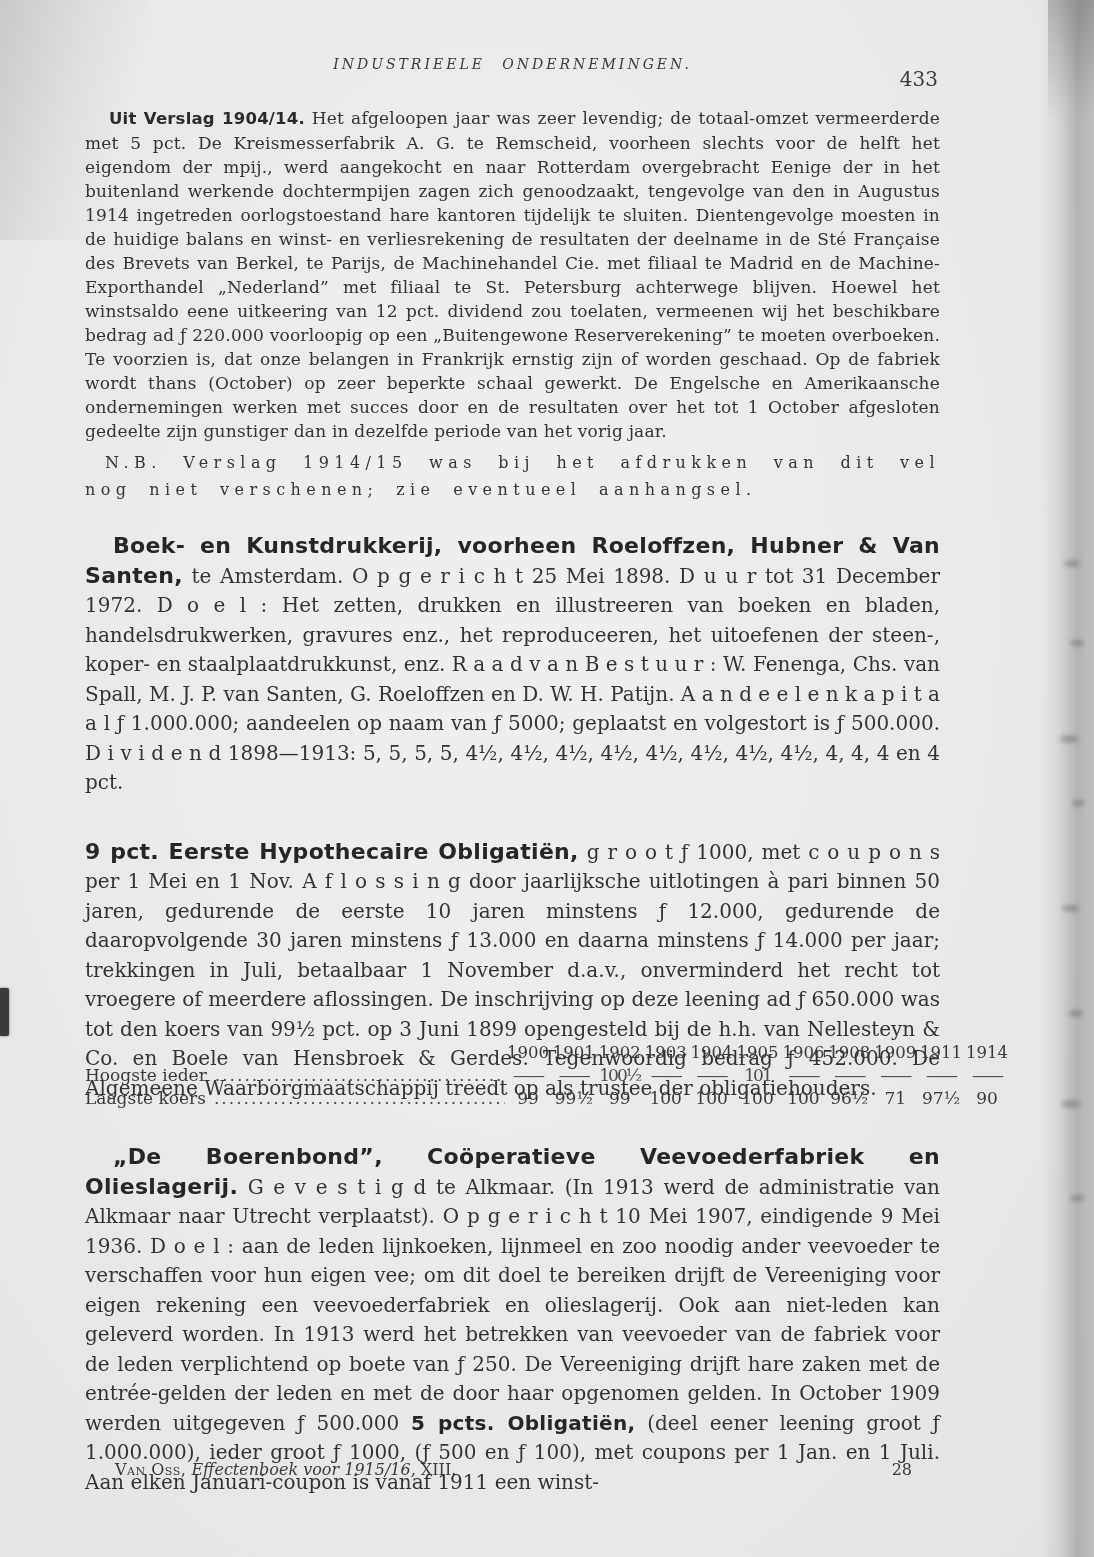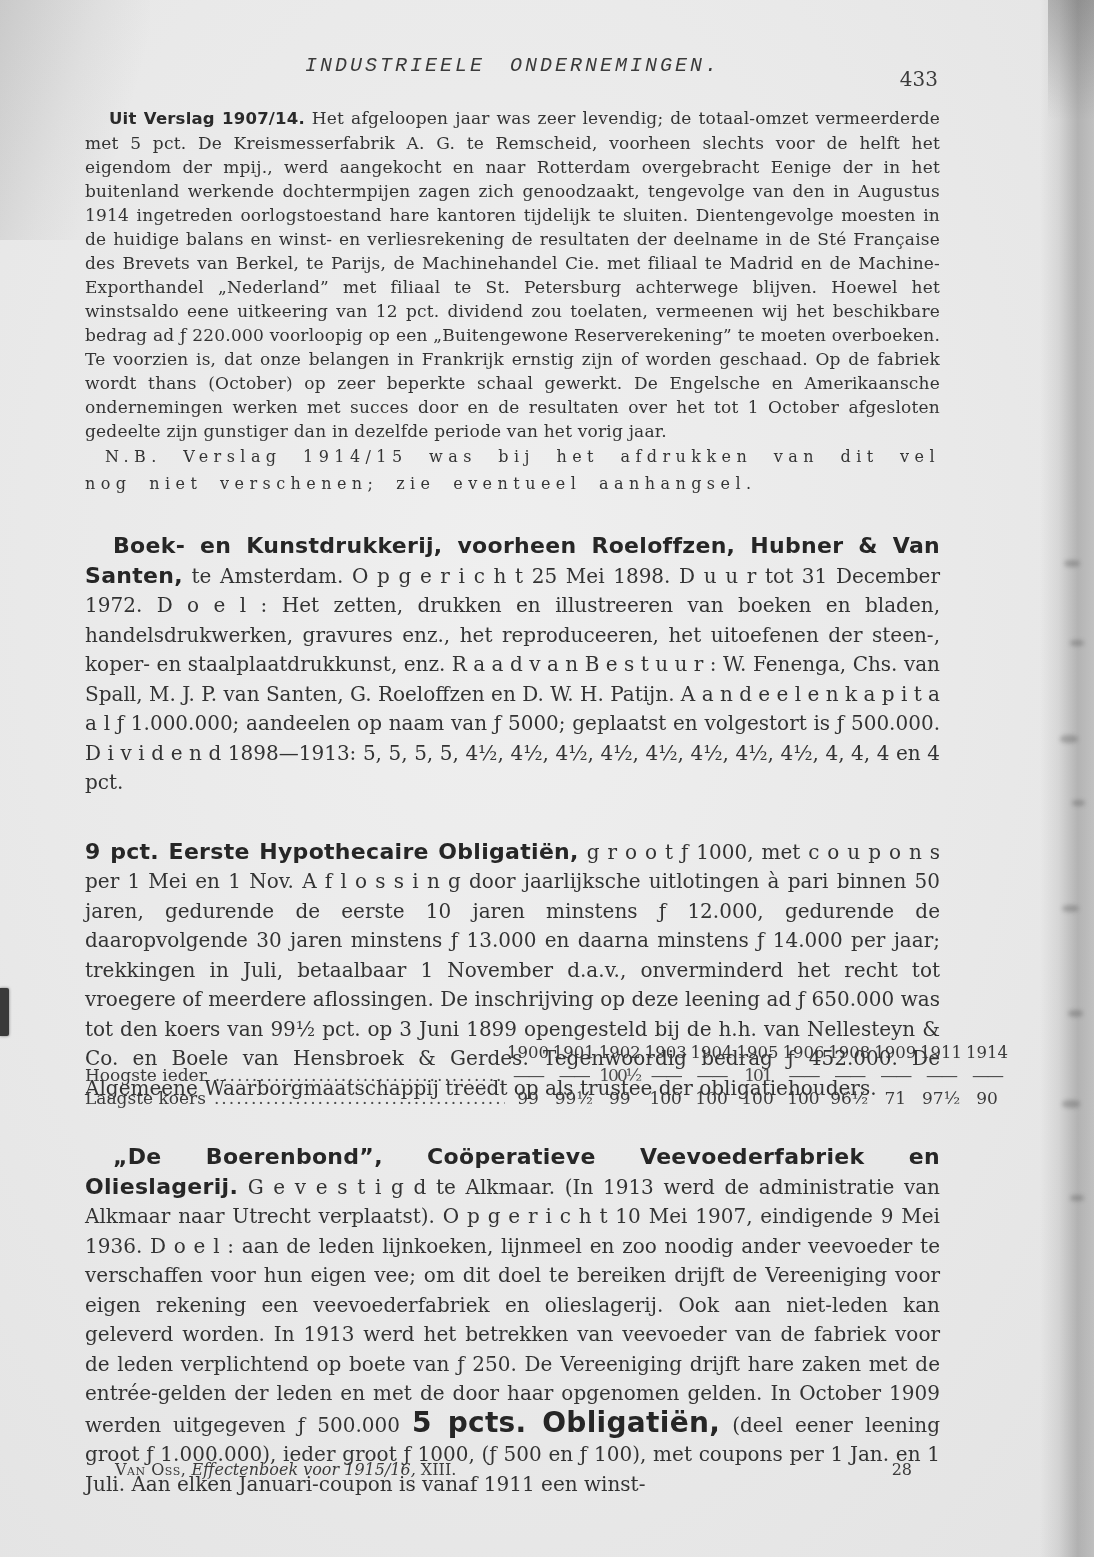--- a/index.html
+++ b/index.html
@@ -39,44 +39,44 @@
   .edge-mark {
     position:absolute; left:0; top:988px; width:9px; height:48px;
     background:#3a3a3a; box-shadow:0 0 3px rgba(0,0,0,0.5); border-radius:0 2px 2px 0;
   }
 
   
   .col { position:absolute; left:85px; width:855px; }
 
   .header { top:54px; text-align:center; height:34px; }
   .running-title {
-    font-style:italic; font-size:20px; letter-spacing:3px; word-spacing:10px; color:#3b3b3b;font-family:Liberation Mono, monospace;
+    font-style:italic; font-size:14px; letter-spacing:3px; word-spacing:10px; color:#3b3b3b;
   }
   .page-number { position:absolute; right:2px; top:13px; font-size:20px; color:#3b3b3b; }
 
   .report-block { top:106px; }
   .small-par {
     font-size:17px; line-height:24px; text-align:justify; text-indent:24px; color:#343434;
     letter-spacing:0.2px;
   }
   .lead-bold { font-family:"DejaVu Sans", sans-serif; font-weight:bold; font-size:16.5px; color:#2a2a2a; }
   .nb-par {
-    font-size:16px; line-height:27px; text-align:justify; text-indent:20px;
+    margin-top:6px; font-size:16px; line-height:27px; text-align:justify; text-indent:20px;
     letter-spacing:0.34em; word-spacing:0.45em; color:#343434;
   }
 
   .main-block { font-size:20px; line-height:29.5px; text-align:justify; color:#333; }
   .sec1-block { top:492px; }
   .main-par { text-indent:28px;margin-top:40px; }
   .main-par.flush { text-indent:0; }
   .runin {
     font-family:"DejaVu Sans", sans-serif; font-weight:bold; font-size:22px; line-height:1;
     letter-spacing:0.3px; color:#262626;
   }
-  .runin.inline { font-size:28px; }
+  .runin.inline { font-size:20px; }
 
   
   .koers-block { top:1041px; width:925px; font-size:17px; color:#3a3a3a; }
   .trow { display:flex; align-items:baseline; line-height:23px; }
   .rowhead { flex:0 0 420px; display:flex; align-items:baseline; overflow:hidden; }
   .rowlabel { white-space:nowrap; }
   .leader { flex:1; overflow:hidden; white-space:nowrap; letter-spacing:2px; color:#4a4a4a; padding:0 10px 0 8px; }
   .tcell { flex:1; text-align:center; white-space:nowrap; }
   .years .tcell { font-size:16.5px; }
   .dashrow .tcell { letter-spacing:-2px; color:#4a4a4a; }
@@ -109,21 +109,21 @@
   <div class="smudge s8"></div>
   <div class="edge-mark"></div>
 
   <div class="col header">
     <span class="running-title">INDUSTRIEELE ONDERNEMINGEN.</span>
     <span class="page-number">433</span>
   </div>
 
   <div class="col report-block">
     <p class="small-par">
-      <span class="lead-bold">Uit Verslag 1907/14.</span>
+      <span class="lead-bold">Uit Verslag 1904/14.</span>
       <span>Het afgeloopen jaar was zeer levendig; de totaal-omzet vermeerderde met 5 pct. De Kreismesserfabrik A. G. te Remscheid, voorheen slechts voor de helft het eigendom der mpij., werd aangekocht en naar Rotterdam overgebracht Eenige der in het buitenland werkende dochtermpijen zagen zich genoodzaakt, tengevolge van den in Augustus 1914 ingetreden oorlogstoestand hare kantoren tijdelijk te sluiten. Dientengevolge moesten in de huidige balans en winst- en verliesrekening de resultaten der deelname in de Sté Française des Brevets van Berkel, te Parijs, de Machinehandel Cie. met filiaal te Madrid en de Machine-Exporthandel „Nederland” met filiaal te St. Petersburg achterwege blijven. Hoewel het winstsaldo eene uitkeering van 12 pct. dividend zou toelaten, vermeenen wij het beschikbare bedrag ad ƒ 220.000 voorloopig op een „Buitengewone Reserverekening” te moeten overboeken. Te voorzien is, dat onze belangen in Frankrijk ernstig zijn of worden geschaad. Op de fabriek wordt thans (October) op zeer beperkte schaal gewerkt. De Engelsche en Amerikaansche ondernemingen werken met succes door en de resultaten over het tot 1 October afgesloten gedeelte zijn gunstiger dan in dezelfde periode van het vorig jaar.</span>
     </p>
     <p class="small-par nb-par">N.B. Verslag 1914/15 was bij het afdrukken van dit vel nog niet verschenen; zie eventueel aanhangsel.</p>
   </div>
 
   <div class="col main-block sec1-block">
     <p class="main-par">
       <span class="runin">Boek- en Kunstdrukkerij, voorheen Roeloffzen, Hubner &amp; Van Santen,</span>
       <span>te Amsterdam. O p g e r i c h t 25 Mei 1898. D u u r tot 31 December 1972. D o e l : Het zetten, drukken en illustreeren van boeken en bladen, handelsdrukwerken, gravures enz., het reproduceeren, het uitoefenen der steen-, koper- en staalplaatdrukkunst, enz. R a a d v a n B e s t u u r : W. Fenenga, Chs. van Spall, M. J. P. van Santen, G. Roeloffzen en D. W. H. Patijn. A a n d e e l e n k a p i t a a l ƒ 1.000.000; aandeelen op naam van ƒ 5000; geplaatst en volgestort is ƒ 500.000. D i v i d e n d 1898—1913: 5, 5, 5, 5, 4½, 4½, 4½, 4½, 4½, 4½, 4½, 4½, 4, 4, 4 en 4 pct.</span>
     </p>

